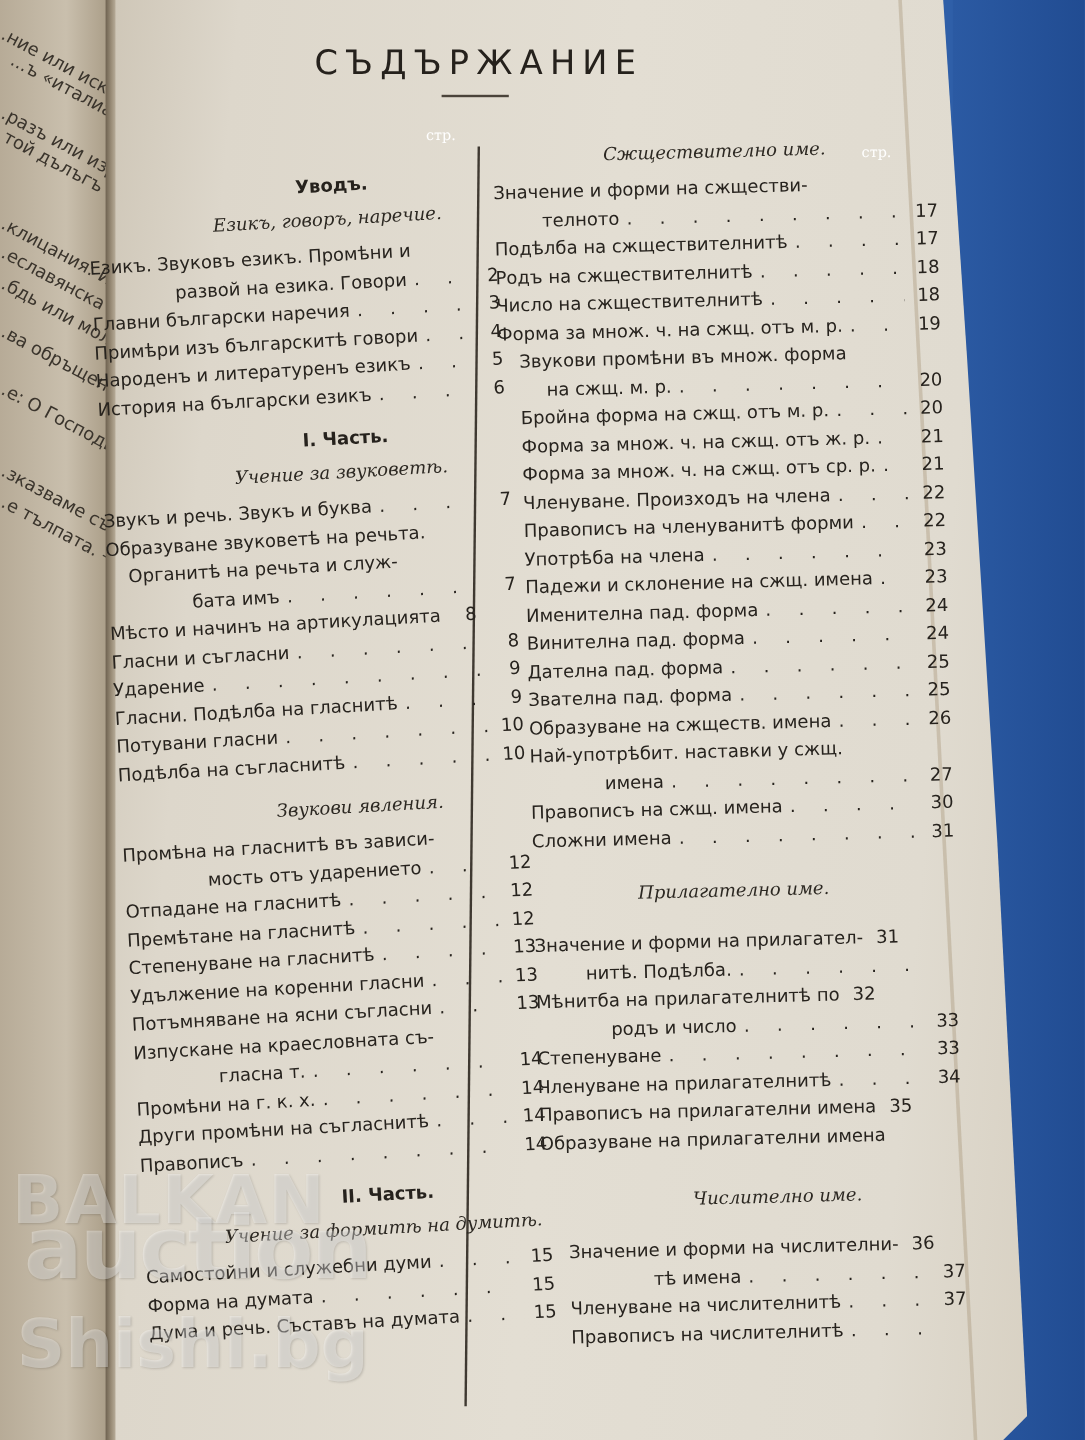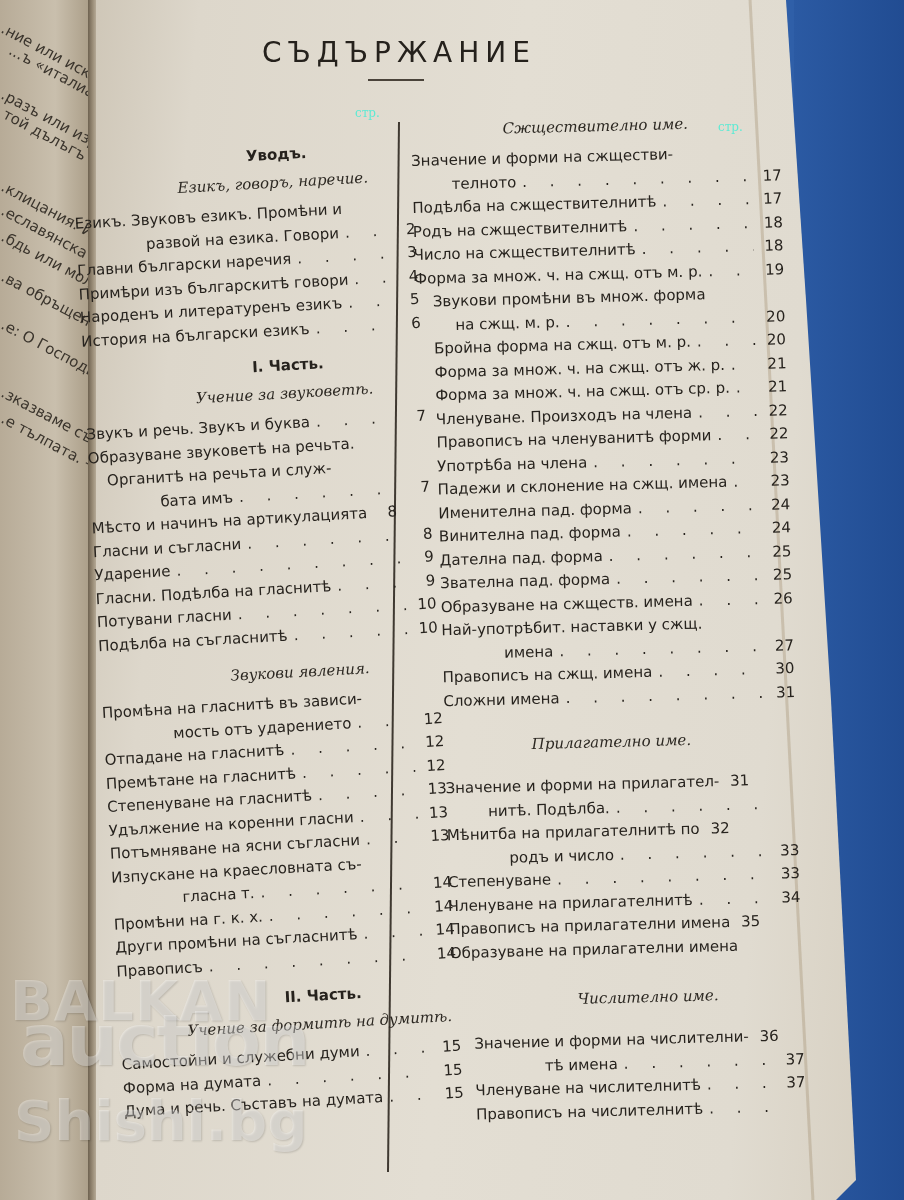--- a/index.html
+++ b/index.html
@@ -28,21 +28,21 @@
     background: linear-gradient(95deg,#cfc7b8 0%,#ddd7cb 12%,#e3ded3 50%,#e0dbd0 85%,#d8d1c3 100%);
     clip-path: polygon(0 0, 690px 0, 710px 300px, 735px 700px, 760px 1180px, 740px 1200px, 0 1200px);
   }
   .page-fold { position: absolute; left: 780px; top: 0; width: 3px; height: 1200px; background: rgba(160,140,110,.35); transform: skewX(3deg); }
 
   .title {
     position: absolute; left: 262px; top: 36px; font-family: "DejaVu Sans", sans-serif;
     font-size: 28px; letter-spacing: 6px; color: #25211c; font-weight: normal;
   }
   .title-rule { position: absolute; left: 368px; top: 79px; width: 56px; height: 2px; background: #4a433a; }
-  .str-label { position: absolute; font-family: "DejaVu Serif", serif; font-size: 12px; color: #5eead4; }
+  .str-label { position: absolute; font-family: "DejaVu Serif", serif; font-size: 12px; color: #ffffff; }
   .col-divider { position: absolute; left: 398px; top: 122px; width: 1.5px; height: 1050px; background: #3f3931; transform: rotate(0.6deg); transform-origin: top; }
 
   .col { position: absolute; }
   .col-left { left: 100px; top: 130px; width: 310px; transform: rotate(-3.2deg); transform-origin: top right; }
   .col-right { left: 410px; top: 118px; width: 370px; transform: rotate(-1.5deg); transform-origin: top left; }
 
   .sec-head { font-family: "DejaVu Sans", sans-serif; font-weight: bold; font-size: 15px; text-align: center; margin: 8px 0 10px 40px; color: #26221d; }
   .sub-head { font-family: "DejaVu Serif", serif; font-style: italic; font-size: 15px; text-align: center; margin: 10px 0 10px 30px; color: #2c2822; }
   .entry { display: flex; align-items: flex-end; font-size: 15px; line-height: 23.5px; color: #27231e; }
   .entry .txt { white-space: nowrap; }

